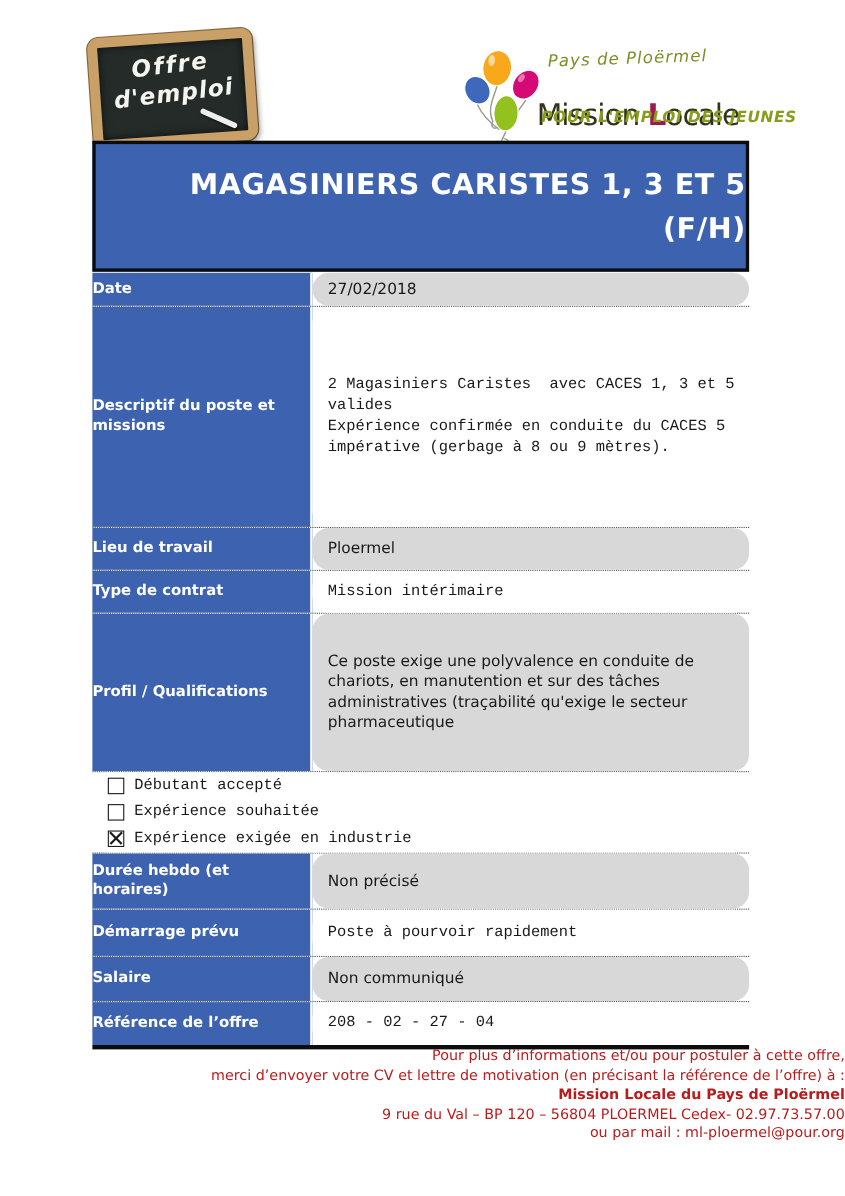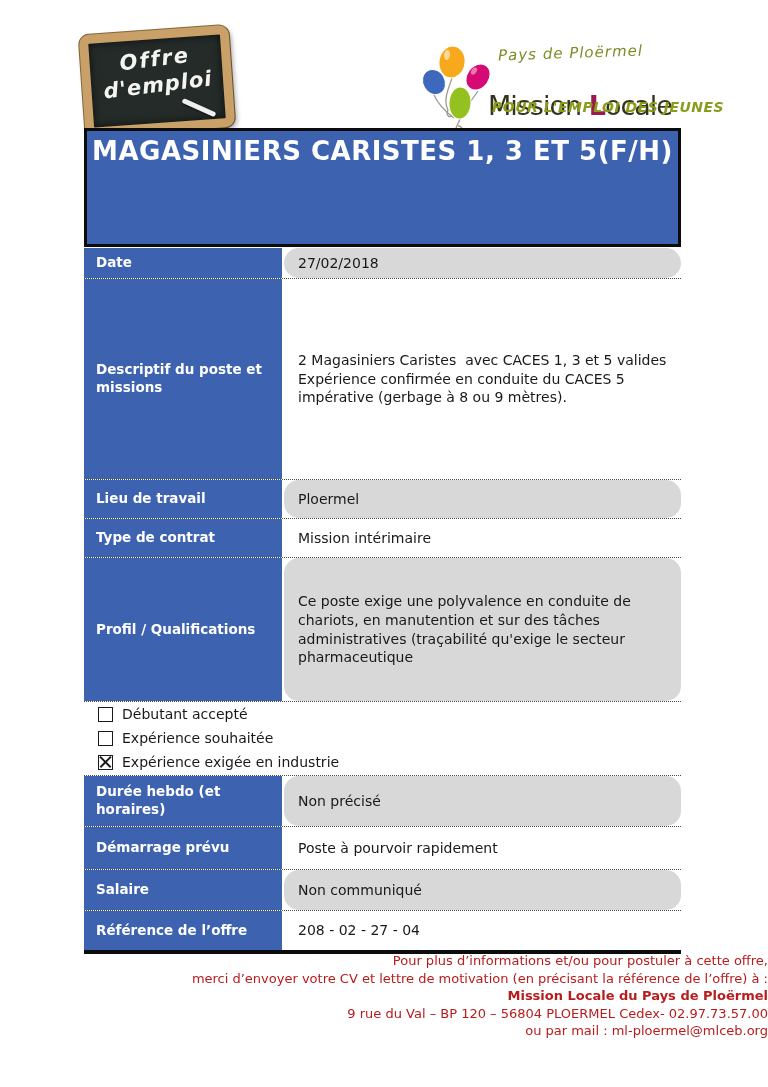--- a/index.html
+++ b/index.html
@@ -32,45 +32,45 @@
   .logo-name { position:absolute; left:488px; top:63px; font-size:27px;
     color:#35321e; letter-spacing:-1px; white-space:nowrap;margin-top:27px; }
   .logo-name .l-red { color:#9c1a4f; font-weight:bold; }
   .logo-tagline { position:absolute; left:492px; top:99px; font-size:14px;
     font-weight:bold; font-style:italic; color:#8a9c1c; letter-spacing:.5px; }
 
   
   .banner {
     position:absolute; left:84px; top:128px; width:597px; height:119px;
     box-sizing:border-box; background:#3d63b0; border:3px solid #0c0c0c;
-    display:flex; flex-direction:row; justify-content:center; align-items:flex-start;
+    display:flex; flex-direction:column; justify-content:center; align-items:flex-end;
   }
   .banner-line { color:#fff; font-weight:bold; font-size:26px; line-height:40px;
     letter-spacing:.5px; text-align:center; }
 
   
   .offer-table {
     position:absolute; left:84px; top:248px; width:597px;
     border-bottom:4px solid #0c0c0c;
   }
   .row { display:flex; }
   .row + .row { border-top:1px dotted #4a4a4a; }
   .cell-label {
     width:200px; flex:none; box-sizing:border-box;
     background:#3d63b0; color:#fff; font-weight:bold; font-size:13.5px;
     line-height:1.3; display:flex; align-items:center;
-    padding:0 6px 0 12px; border-right:2px solid #fff;
+    padding:0 6px 0 0; border-right:2px solid #fff;
   }
   .cell-value {
     flex:1; box-sizing:border-box; display:flex; flex-direction:column;
     justify-content:center; padding:2px 10px 2px 14px;
     font-size:14px; color:#191919; line-height:1.35;border-radius:15px;
   }
   .row.gray .cell-value { background:#d8d8d8; }
-  .row.white .cell-value { background:#ffffff; }
+  .row.white .cell-value { background:#ffffff;font-family:Liberation Mono, monospace; }
   .r0{height:30px} .r1{height:200px} .r2{height:38px} .r3{height:38px}
   .r4{height:143px} .r5{height:73px} .r6{height:50px} .r7{height:42px}
   .r8{height:40px} .r9{height:39px}
   .cell-value p { margin:0; white-space:pre-wrap; }
   .cell-value p + p { }
 
   
   .chk-item { display:flex; align-items:center; margin:2.5px 0; }
   .chk-box { width:13px; height:13px; flex:none; margin-right:9px;
     border:1.5px solid #1a1a1a; background:#fff; position:relative; }
@@ -202,16 +202,16 @@
         </div>
     </div>
 
   </div>
 
   <div class="footer">
     <div>Pour plus d’informations et/ou pour postuler à cette offre,</div>
     <div>merci d’envoyer votre CV et lettre de motivation (en précisant la référence de l’offre) à :</div>
     <div class="bold">Mission Locale du Pays de Ploërmel</div>
     <div>9 rue du Val – BP 120 – 56804 PLOERMEL Cedex- 02.97.73.57.00</div>
-    <div>ou par mail : ml-ploermel@mlceb.org</div>
+    <div>ou par mail : ml-ploermel@pour.org</div>
   </div>
 
 </div>
 
 </body></html>

